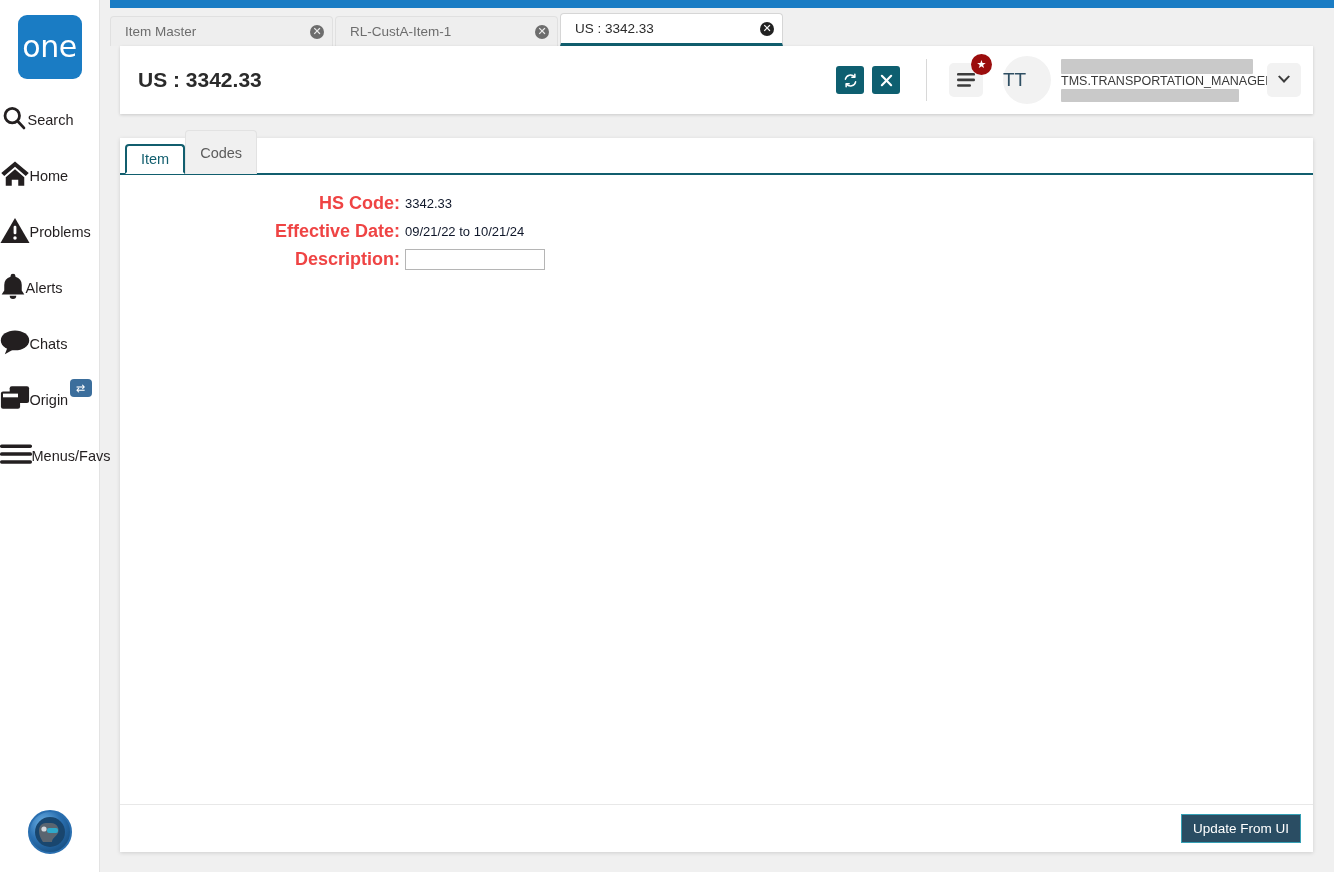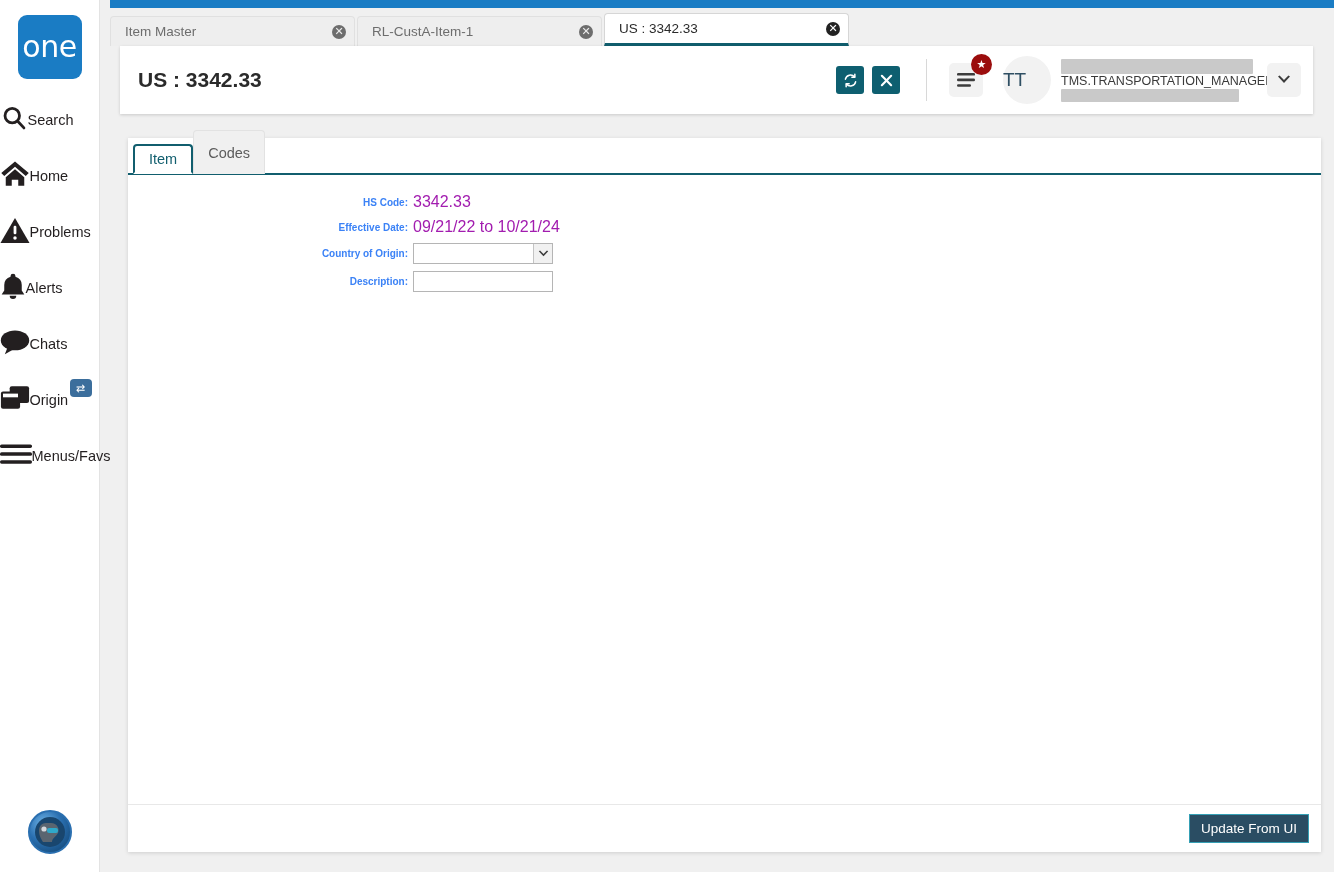--- a/index.html
+++ b/index.html
@@ -63,21 +63,21 @@
   }
 
   
   #tab-strip {
     position: absolute; left: 110px; top: 8px;
     width: 1224px; height: 38px;
     display: flex; align-items: flex-end;
   }
   .doc-tab {
     position: relative;
-    height: 30px; width: 245px; margin-right: 2px;
+    height: 30px; width: 223px; margin-right: 2px;
     background: #eeeeee;
     border: 1px solid #e0e0e0; border-bottom: none;
     border-radius: 4px 4px 0 0;
     display: flex; align-items: center;
     padding: 0 8px 0 14px;
     cursor: pointer;
   }
   .doc-tab .tab-title {
     flex: 1; font-size: 13.5px; color: #6d6d6d;
     white-space: nowrap; overflow: hidden; text-overflow: ellipsis;
@@ -154,21 +154,21 @@
   }
   #user-chevron {
     width: 34px; height: 34px; border-radius: 5px;
     background: #f2f2f2; margin-left: 8px;
     display: flex; align-items: center; justify-content: center;
     cursor: pointer;
   }
 
   
   #main-card {
-    position: absolute; left: 128px; top: 138px;
+    position: absolute; left: 120px; top: 138px;
     width: 1193px; height: 714px;
     background: #ffffff;
     box-shadow: 0 1px 4px rgba(0,0,0,0.14);
     display: flex; flex-direction: column;
   }
   #inner-tabs {
     display: flex; align-items: flex-end;
     height: 30px; padding-left: 5px; margin-top: 6px;
     position: relative;
   }
@@ -191,23 +191,23 @@
     height: 2px; background: #115e6e; width: 100%;
     margin-top: -1px;
   }
   #form-area { padding-top: 18px; flex: 1; }
   .form-row {
     display: flex; align-items: center;
     margin-bottom: 7px;
   }
   .form-label {
     width: 285px; text-align: right; padding-right: 5px;
-    font-size: 10px; font-weight: bold; color: #3b82f6;
-  }
-  .form-value { font-size: 16px; color: #a21caf; }
+    font-size: 18px; font-weight: bold; color: #ef4444;
+  }
+  .form-value { font-size: 13px; color: #0f172a; }
   .select-box {
     width: 140px; height: 21px; display: flex;
     border: 1px solid #b5b5b5; background: #ffffff;
   }
   .select-box .sel-field { flex: 1; }
   .select-box .sel-arrow {
     width: 19px; background: #f1f1f1; border-left: 1px solid #c4c4c4;
     display: flex; align-items: center; justify-content: center;
     font-size: 10px; color: #333; cursor: pointer;
   }
@@ -407,31 +407,20 @@
       <div class="form-label">HS Code:</div>
       <div class="form-value">3342.33</div>
     </div>
 
     <div class="form-row">
       <div class="form-label">Effective Date:</div>
       <div class="form-value">09/21/22 to 10/21/24</div>
     </div>
 
 
-    <div class="form-row">
-      <div class="form-label">Country of Origin:</div>
-      <div class="select-box">
-        <div class="sel-field"></div>
-        <div class="sel-arrow">
-          <svg width="11" height="8" viewBox="0 0 14 10" fill="#3c3c3c">
-            <path d="M1 1.6 L7 8 L13 1.6 L11.4 0.4 L7 5 L2.6 0.4 Z"></path>
-          </svg>
-        </div>
-      </div>
-    </div>
 
     <div class="form-row">
       <div class="form-label">Description:</div>
       <input class="text-input" type="text" value="" style="">
     </div>
 
   </div>
 
   <div id="card-footer">
     <button id="update-from-ui-btn">Update From UI</button>

